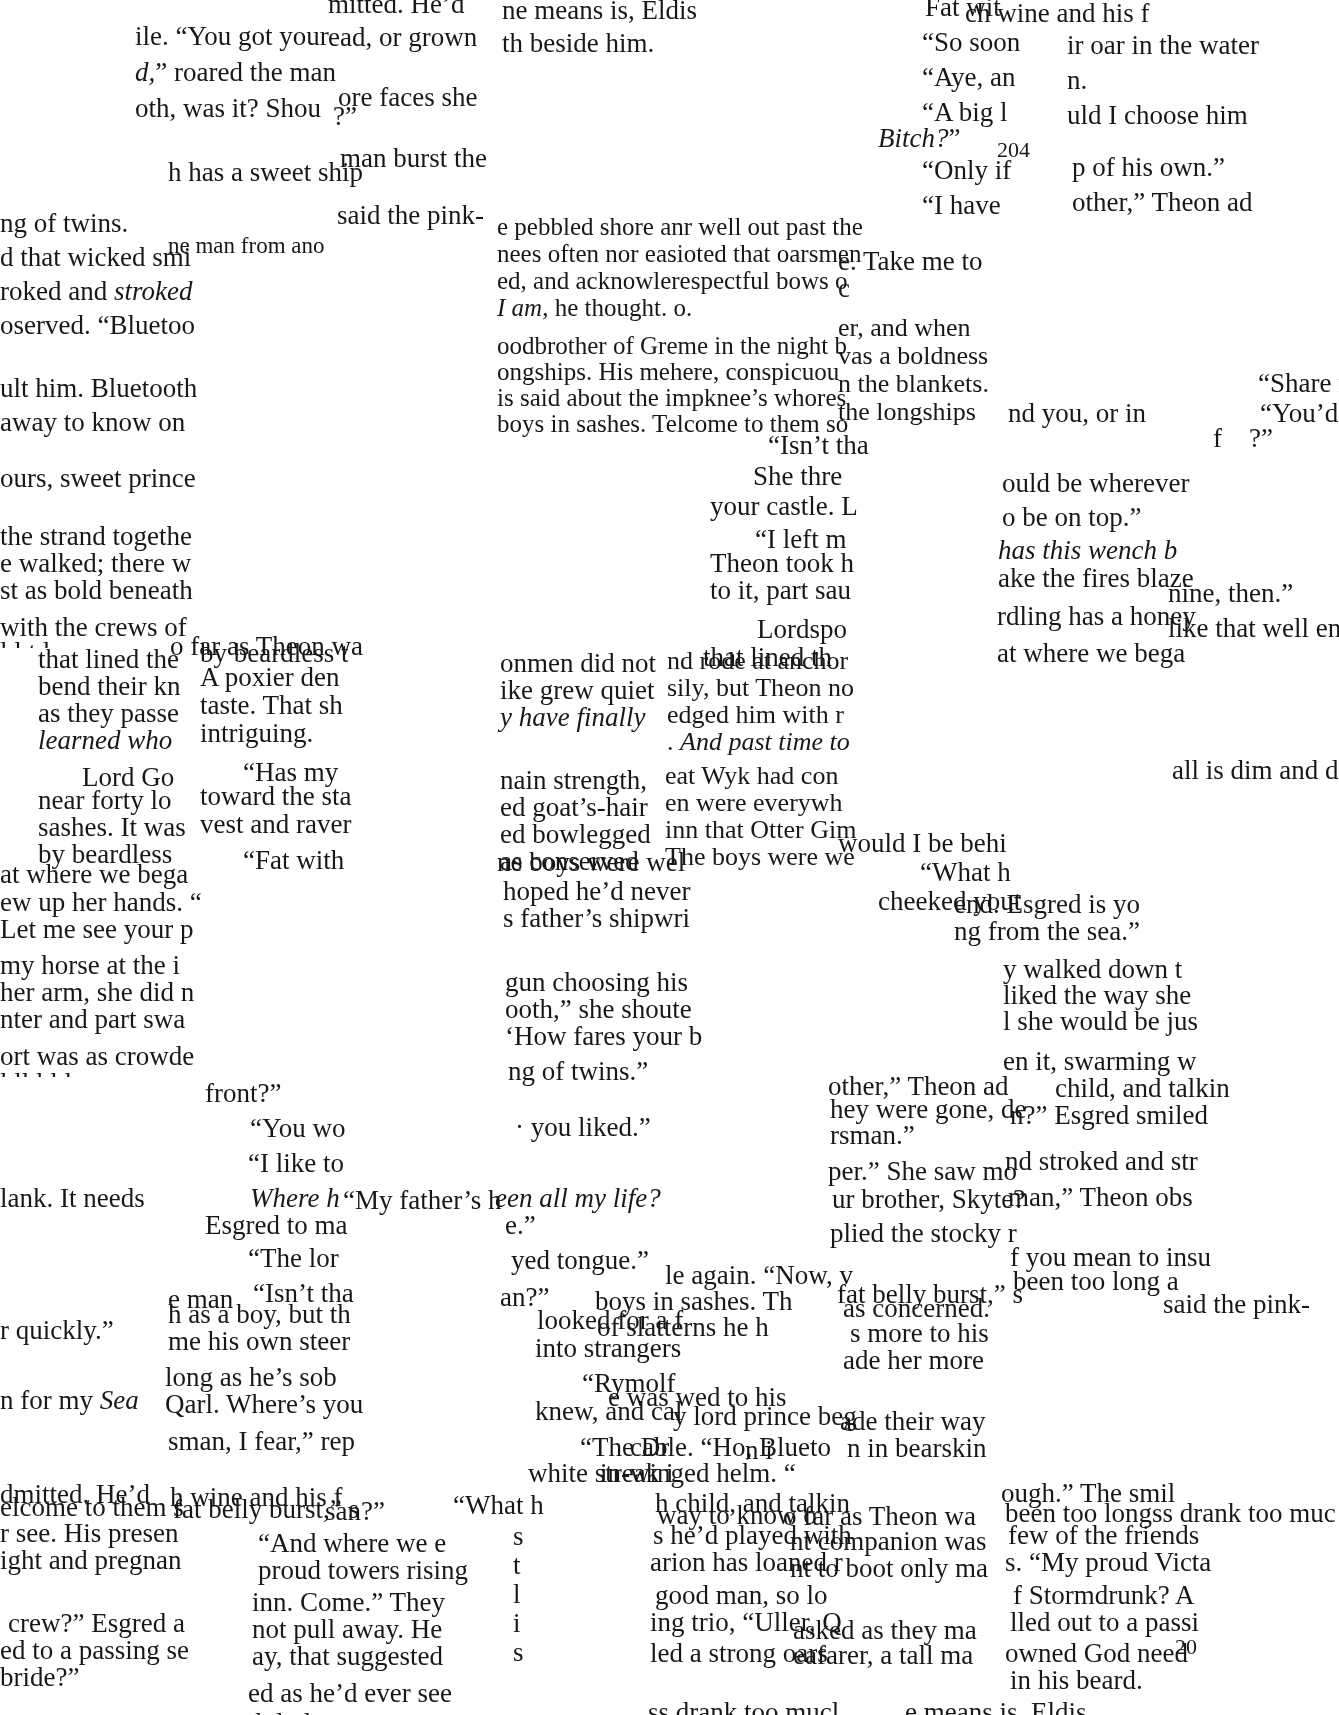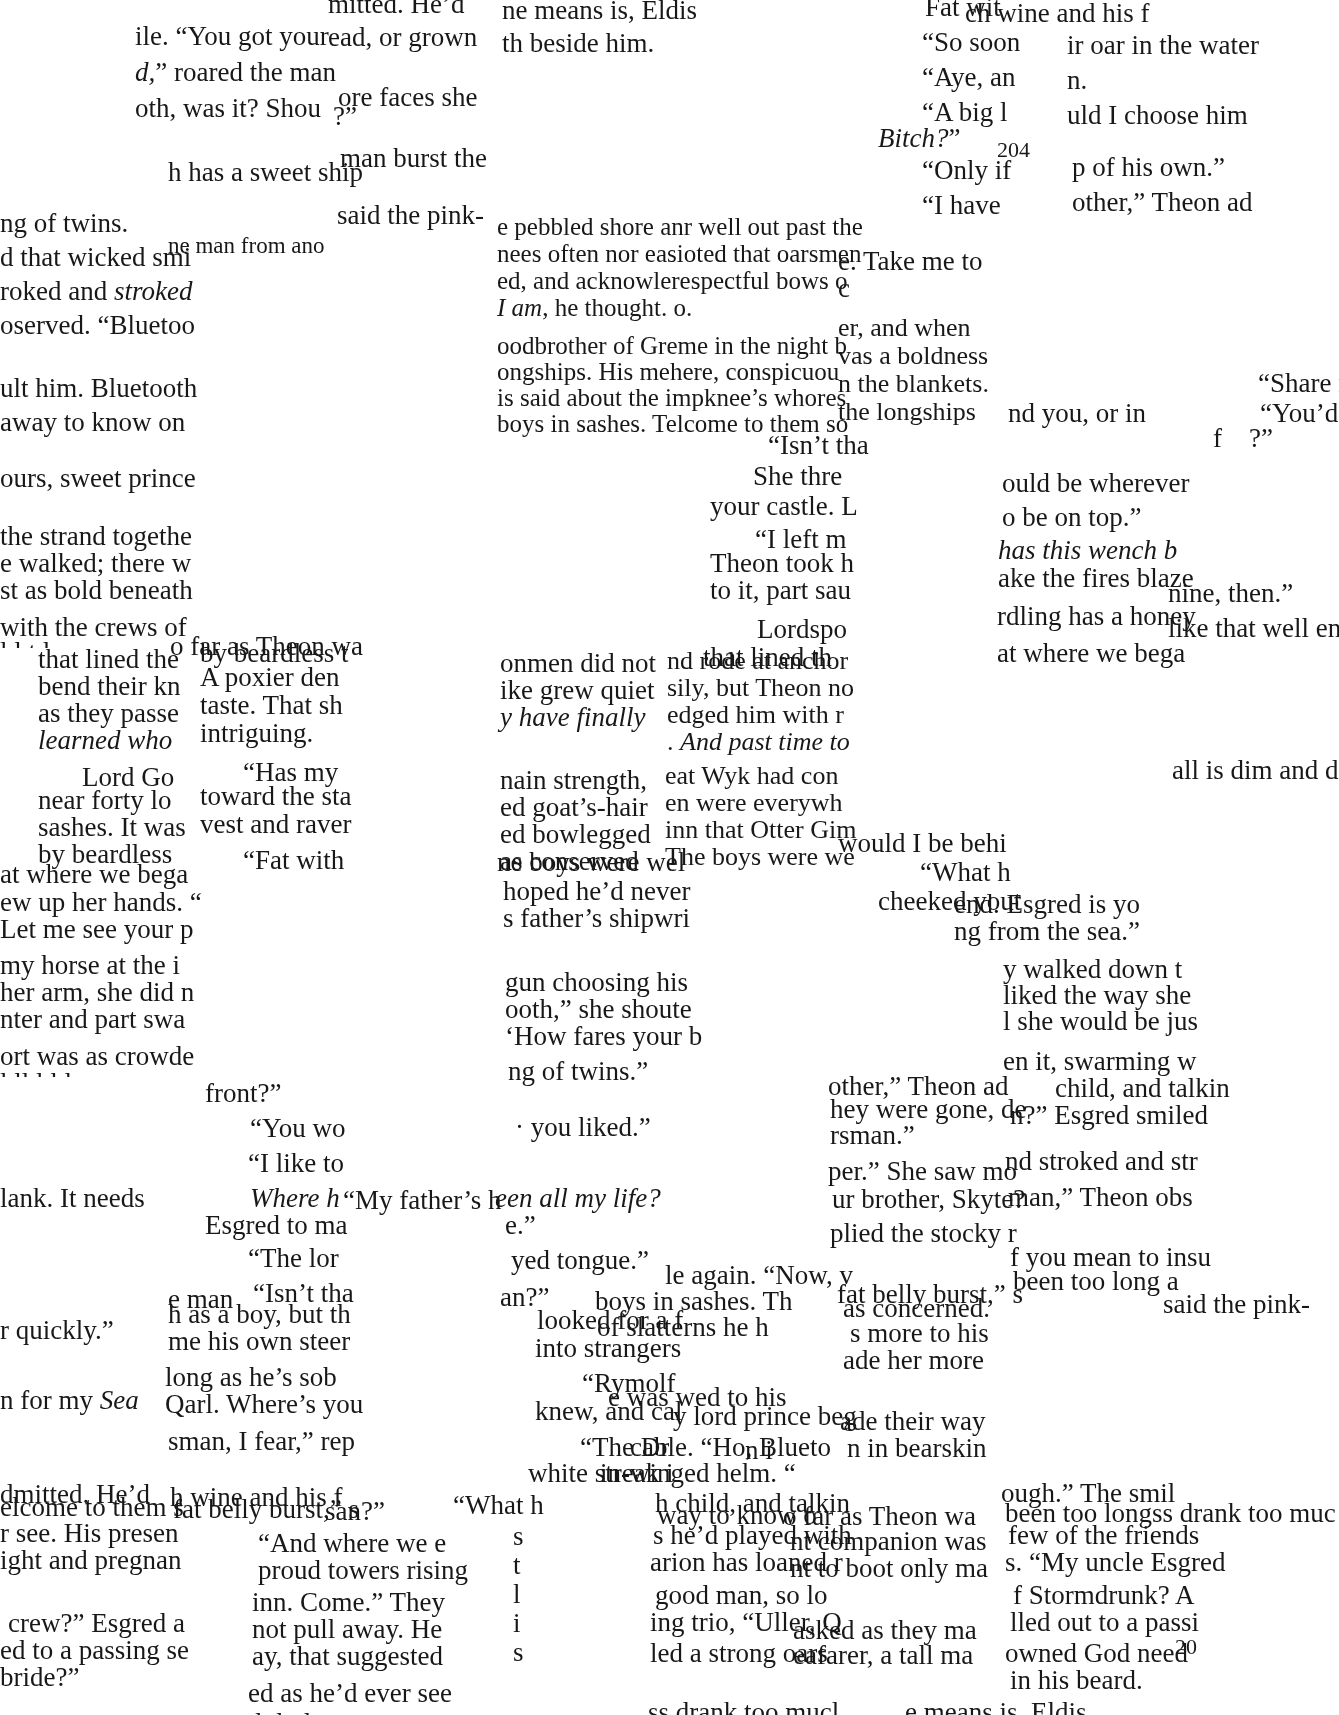--- a/index.html
+++ b/index.html
@@ -534,21 +534,21 @@
     <div class="frag" style="left: 1008px; top: 1518px; font-size: 27px; line-height: 34px;">
       <div><span>few of the friends</span></div>
     </div>
     <div class="frag" style="left: 650px; top: 1545px; font-size: 27px; line-height: 34px;">
       <div><span>arion has loaned r</span></div>
     </div>
     <div class="frag" style="left: 790px; top: 1551px; font-size: 27px; line-height: 34px;">
       <div><span>nt to boot only ma</span></div>
     </div>
     <div class="frag" style="left: 1005px; top: 1545px; font-size: 27px; line-height: 34px;">
-      <div><span>s. “My uncle Esgred</span></div>
+      <div><span>s. “My proud Victa</span></div>
     </div>
     <div class="frag" style="left: 655px; top: 1578px; font-size: 27px; line-height: 34px;">
       <div><span>good  man,  so  lo</span></div>
     </div>
     <div class="frag" style="left: 1013px; top: 1578px; font-size: 27px; line-height: 34px;">
       <div><span>f Stormdrunk? A</span></div>
     </div>
     <div class="frag" style="left: 650px; top: 1605px; font-size: 27px; line-height: 34px;">
       <div><span>ing trio, “Uller, Q</span></div>
     </div>

